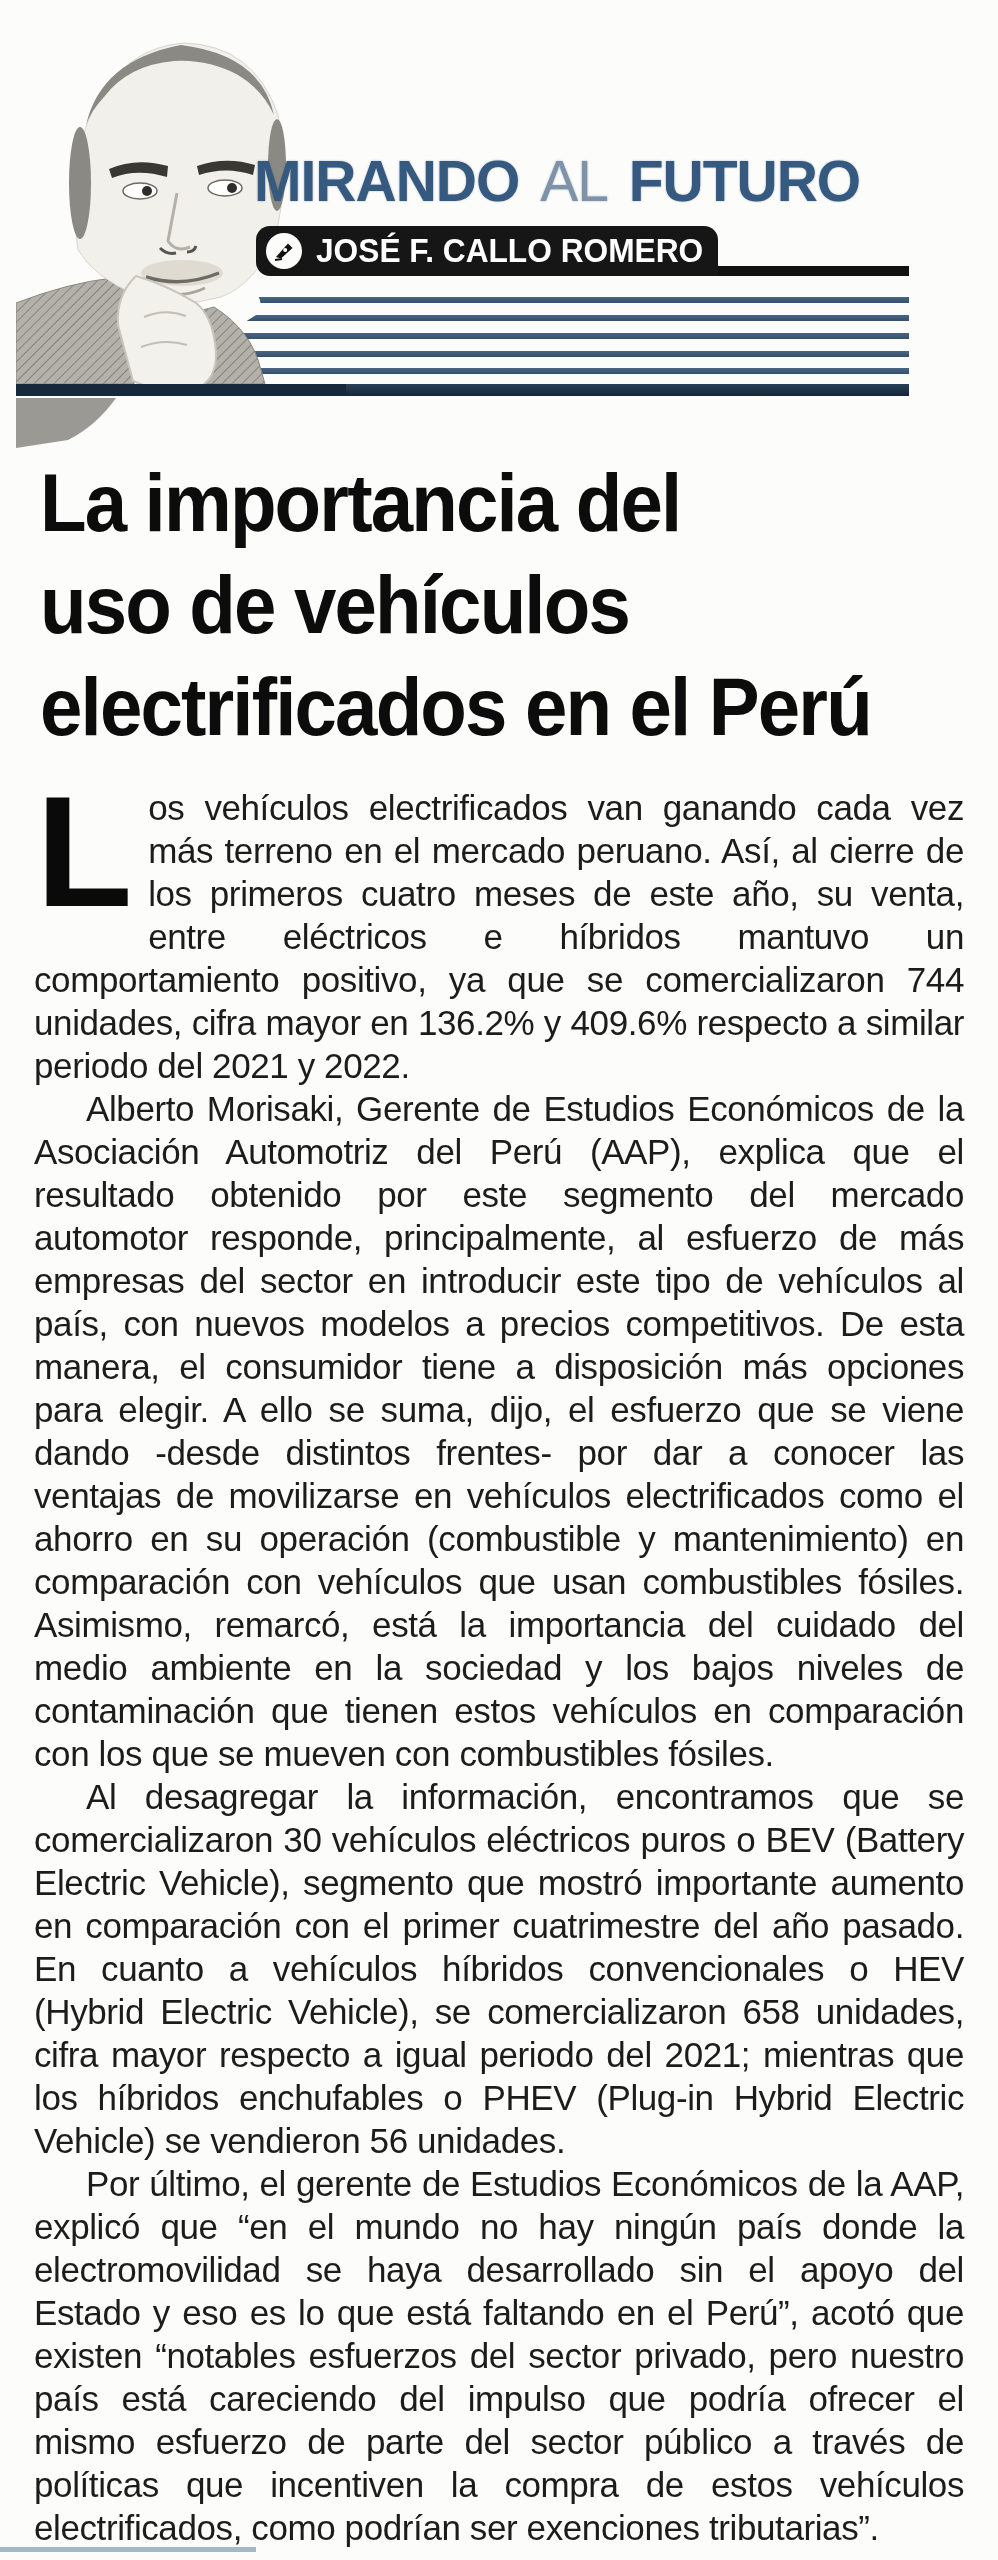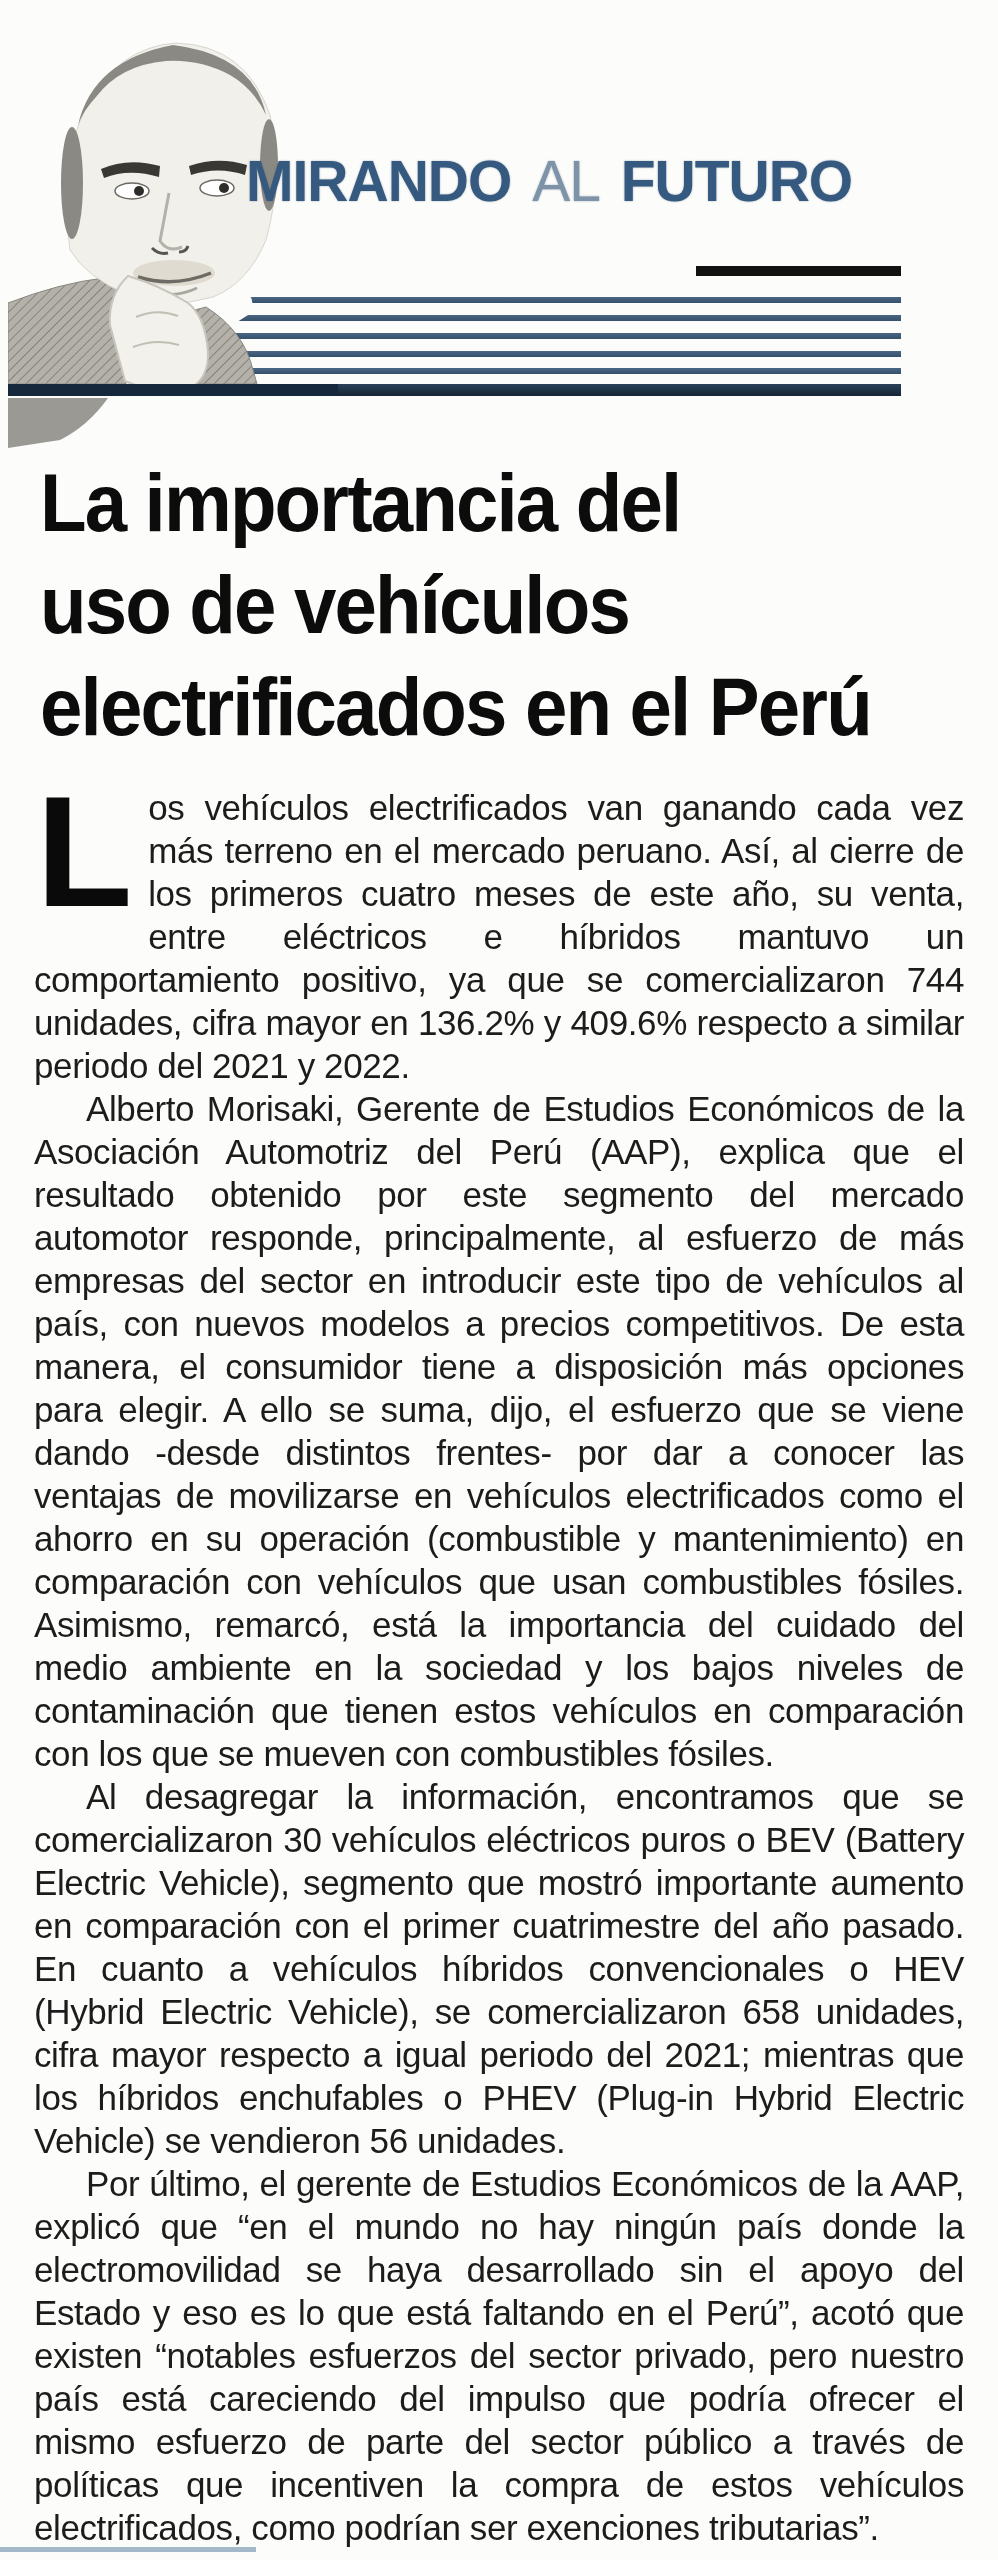--- a/index.html
+++ b/index.html
@@ -2,21 +2,21 @@
 <html lang="es"><head>
 <meta charset="utf-8">
 <style>
   html,body{margin:0;padding:0;background:#e8e8e6;}
   .page{
     position:relative;width:998px;height:2560px;margin:0 auto;
     background:#fcfcfa;overflow:hidden;
     font-family:"Liberation Sans",sans-serif;color:#1e1e1e;
   }
   
-  .header{position:absolute;top:0;left:8px;width:893px;height:400px;}
+  .header{position:absolute;top:0;left:16px;width:893px;height:400px;}
   .stripe{position:absolute;left:140px;right:0;height:6px;background:linear-gradient(180deg,#4a6684,#35506c);z-index:1;}
   .stripe.s1{top:297px;} .stripe.s2{top:315px;} .stripe.s3{top:333px;}
   .stripe.s4{top:351px;} .stripe.s5{top:368px;}
   .stripe-thick{position:absolute;left:0;right:0;top:384px;height:12px;
     background:linear-gradient(180deg,#2a4158,#142637);z-index:1;}
   .header-rule{position:absolute;left:688px;right:0;top:266px;height:10px;background:#121212;z-index:3;}
   .photo{position:absolute;left:0;top:15px;z-index:2;}
   .elbow{position:absolute;left:0;top:398px;z-index:2;}
   .masthead{
     position:absolute;left:238px;top:148px;z-index:5;
@@ -113,20 +113,30 @@
     <svg class="elbow" width="110" height="52" viewBox="0 0 110 52">
       <path d="M0,0 L100,0 Q80,28 52,42 L0,50 Z" fill="#9b9993"></path>
     </svg>
 
     <div class="masthead">
       <span class="w-strong">MIRANDO</span>
       <span class="w-light">AL</span>
       <span class="w-strong">FUTURO</span>
     </div>
 
+    <div class="banner">
+      <span class="pen-circle">
+        <svg width="24" height="24" viewBox="0 0 24 24">
+          <path d="M4,18 L16,4.5 L20.5,9 L9,19.5 Z" fill="#111"></path>
+          <circle cx="13.2" cy="11" r="2" fill="#fff"></circle>
+          <path d="M3,21 L10,20" stroke="#111" stroke-width="2"></path>
+        </svg>
+      </span>
+      <span class="banner-name">JOSÉ F. CALLO ROMERO</span>
+    </div>
   </div>
 
   <div class="article">
     <h1 class="headline">La importancia del
 uso de vehículos
 electrificados en el Perú</h1>
     <div class="body-text">
       <p>
         <span class="dropcap">L</span><span>os vehículos electrificados van ganando cada vez más terreno en el mercado peruano. Así, al cierre de los primeros cuatro meses de este año, su venta, entre eléctricos e híbridos mantuvo un comportamiento positivo, ya que se comercializaron 744 unidades, cifra mayor en 136.2% y 409.6% respecto a similar periodo del 2021 y 2022.</span>
       </p>

